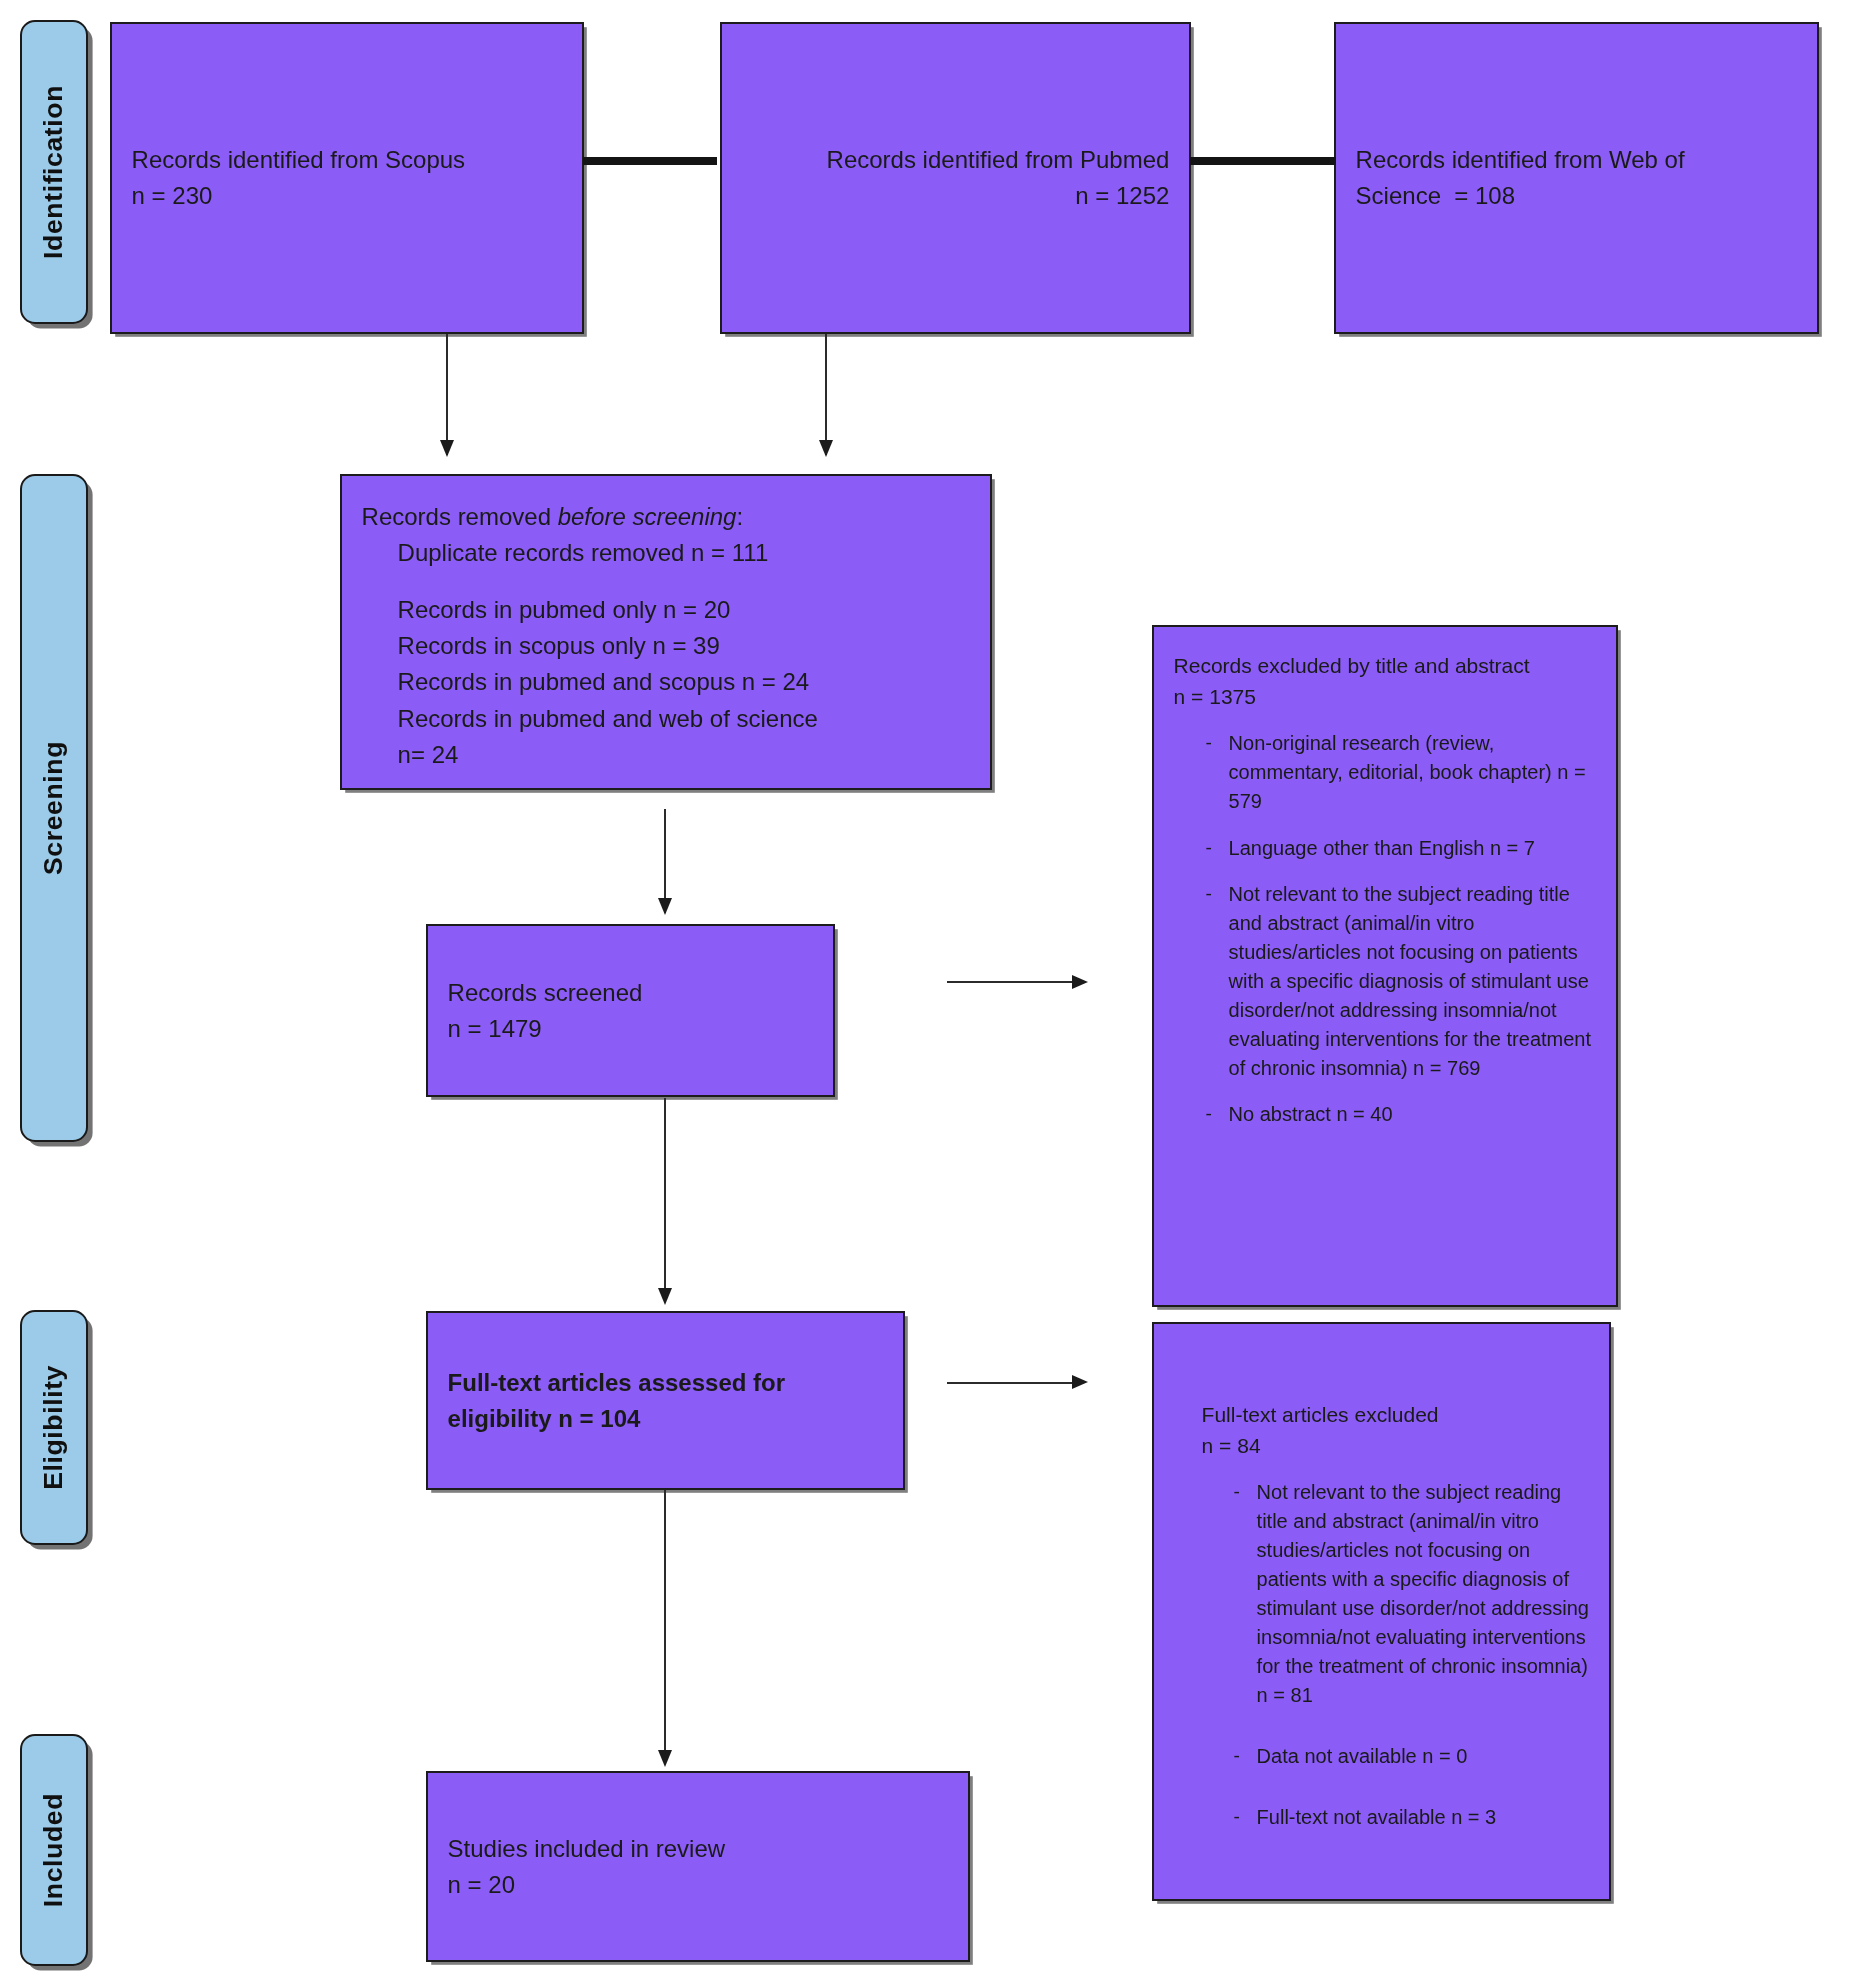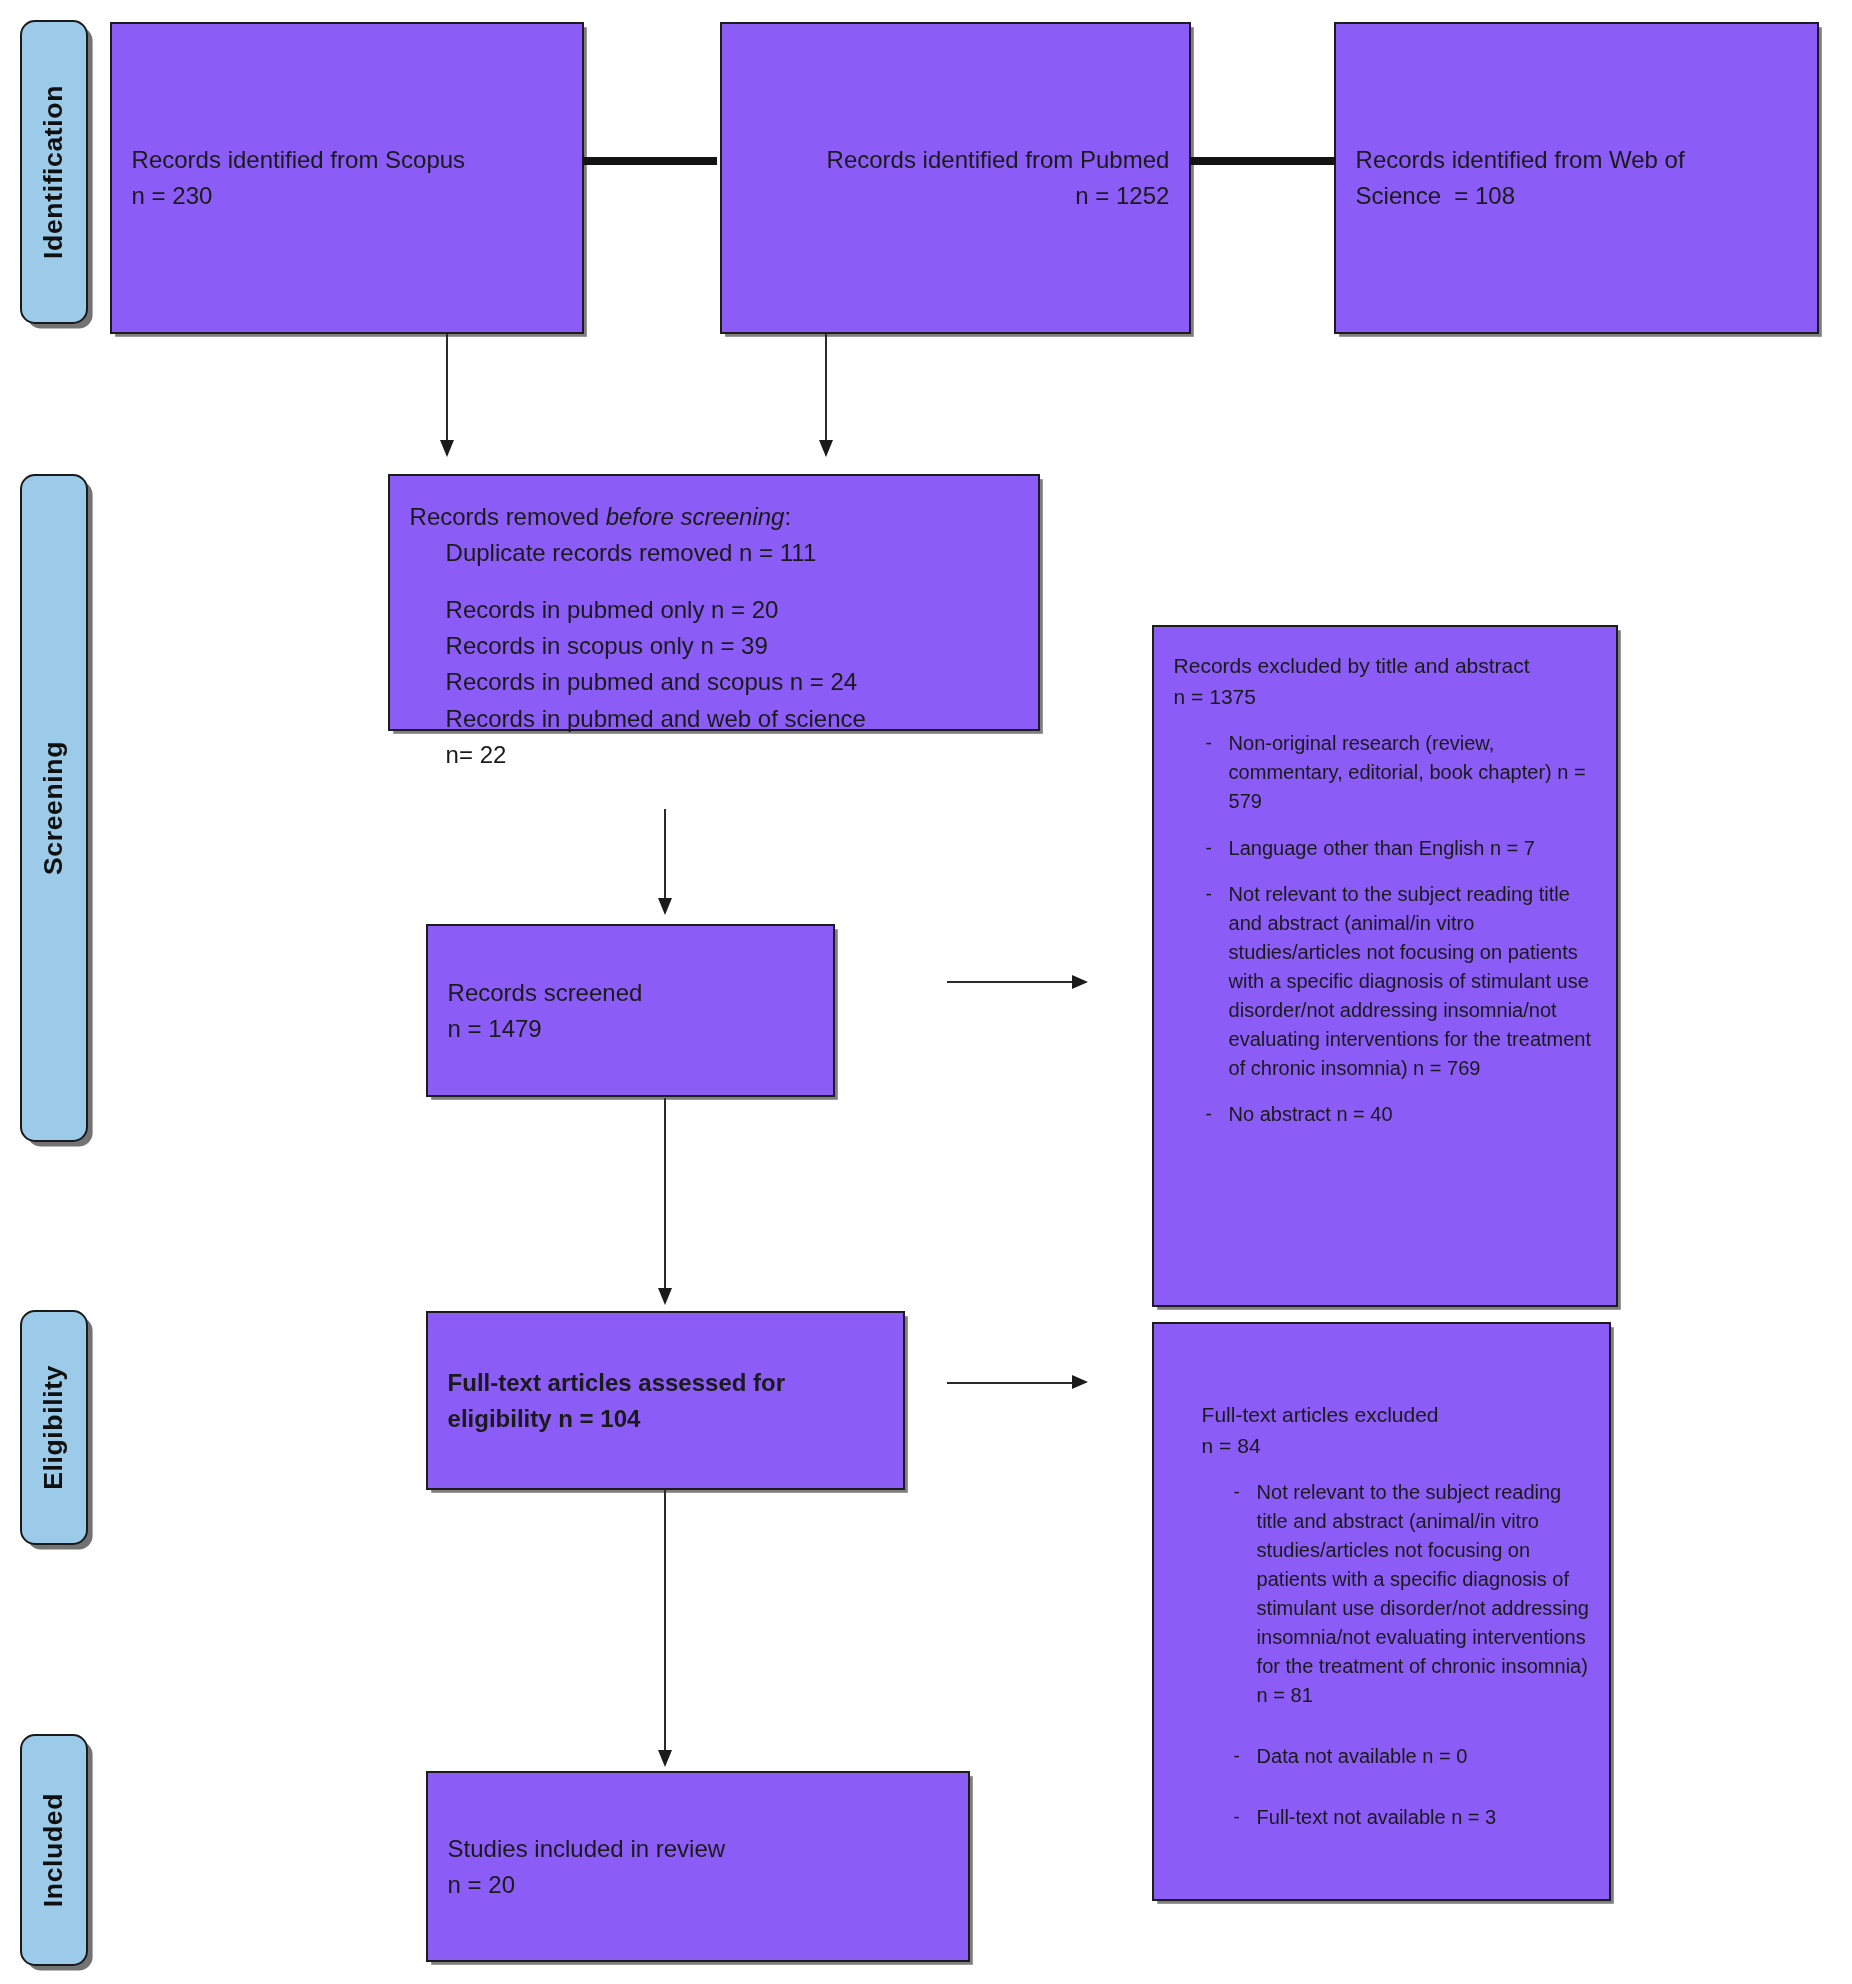--- a/index.html
+++ b/index.html
@@ -170,30 +170,30 @@
 
   <div class="hconn" style="left:583px; top:157px; width:134px;"></div>
   <div class="hconn" style="left:1190px; top:157px; width:146px;"></div>
 
   <div class="vline" style="left:446px; top:334px; height:121px;"></div>
   <div class="arrow-down" style="left:440px; top:440px;"></div>
 
   <div class="vline" style="left:825px; top:334px; height:121px;"></div>
   <div class="arrow-down" style="left:819px; top:440px;"></div>
 
-  <div class="box top-aligned" style="left:340px; top:474px; width:652px; height:257px;margin-left:48px;">
+  <div class="box top-aligned" style="left:340px; top:474px; width:652px; height:316px;">
     <div class="box-inner">
       <div class="line"><span>Records removed </span><span class="italic">before screening</span><span>:</span></div>
       <div class="line indent1">Duplicate records removed n = 111</div>
       <div class="blank-gap"></div>
       <div class="line indent1">Records in pubmed only n = 20</div>
       <div class="line indent1">Records in scopus only n = 39</div>
       <div class="line indent1">Records in pubmed and scopus n = 24</div>
       <div class="line indent1">Records in pubmed and web of science</div>
-      <div class="line indent1">n= 22</div>
+      <div class="line indent1">n= 24</div>
     </div>
   </div>
 
   <div class="vline" style="left:664px; top:809px; height:104px;"></div>
   <div class="arrow-down" style="left:658px; top:898px;"></div>
 
   <div class="box" style="left:426px; top:924px; width:409px; height:173px;">
     <div class="box-inner">
       <div class="line">Records screened</div>
       <div class="line">n = 1479</div>

